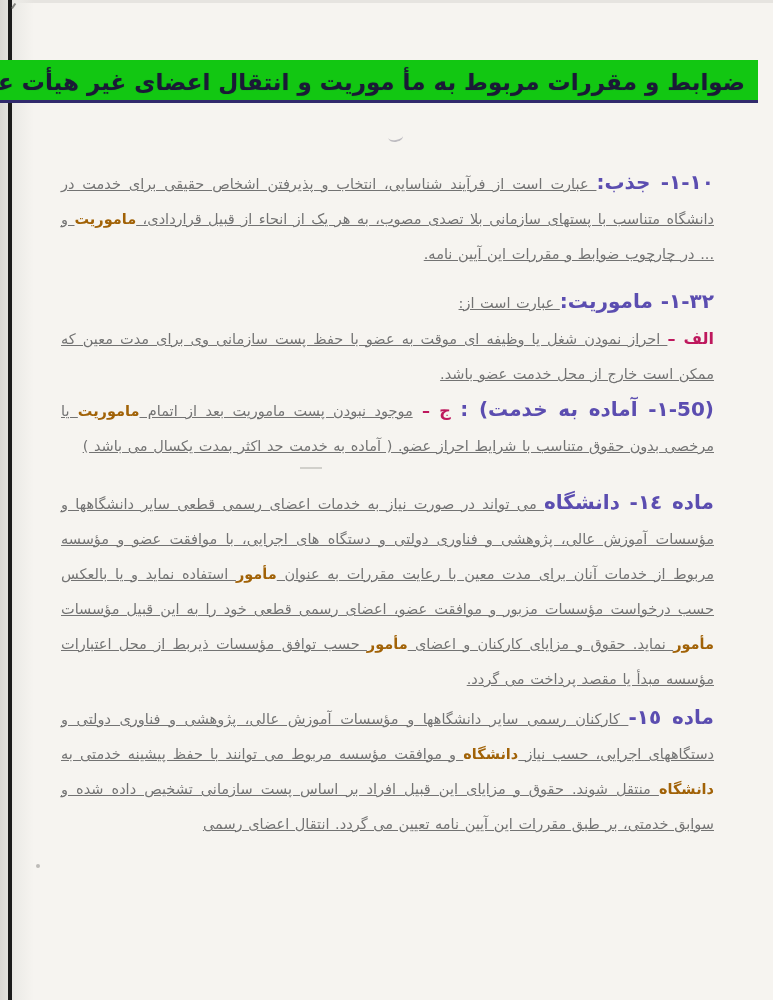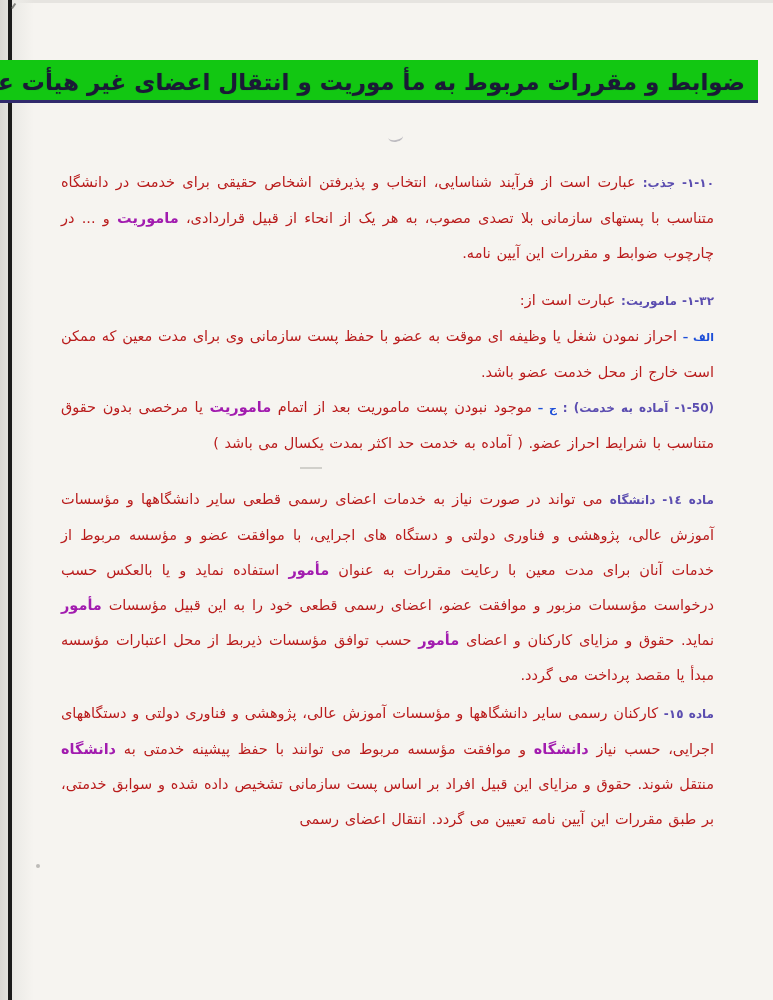--- a/index.html
+++ b/index.html
@@ -30,24 +30,24 @@
     border-bottom:3px solid #312a6c;letter-spacing:-0.2px;
     text-shadow:0 0 1px rgba(20,20,60,.35);
   }
 
   
   .content{position:absolute;top:165px;right:59px;width:653px;direction:rtl;}
   .para{
     font-size:14.5px;line-height:35px;color:#424b43;
     text-align:justify;text-align-last:start;margin:0;word-spacing:1px;
   }
-  .seg-text{color:#b91c1c;}
-  .seg-lead{font-weight:bold;color:#5b4db0;font-size:12px;}
-  .seg-mark{font-weight:bold;color:#1d4ed8;font-size:11px;}
-  .seg-bold{font-weight:bold;color:#a21caf;}
+  .seg-text{color:#737373;text-decoration:underline;}
+  .seg-lead{font-weight:bold;color:#5b4db0;font-size:20px;}
+  .seg-mark{font-weight:bold;color:#be185d;font-size:16px;}
+  .seg-bold{font-weight:bold;color:#a16207;}
   .mb-sm{margin-bottom:12px;}
   .mb-md{margin-bottom:16px;}
   .mb-lg{margin-bottom:21px;}
   .mb-xs{margin-bottom:3px;}
   .indent{padding-right:20px;}
 </style>
 </head>
 <body>
 
 <div class="page">

